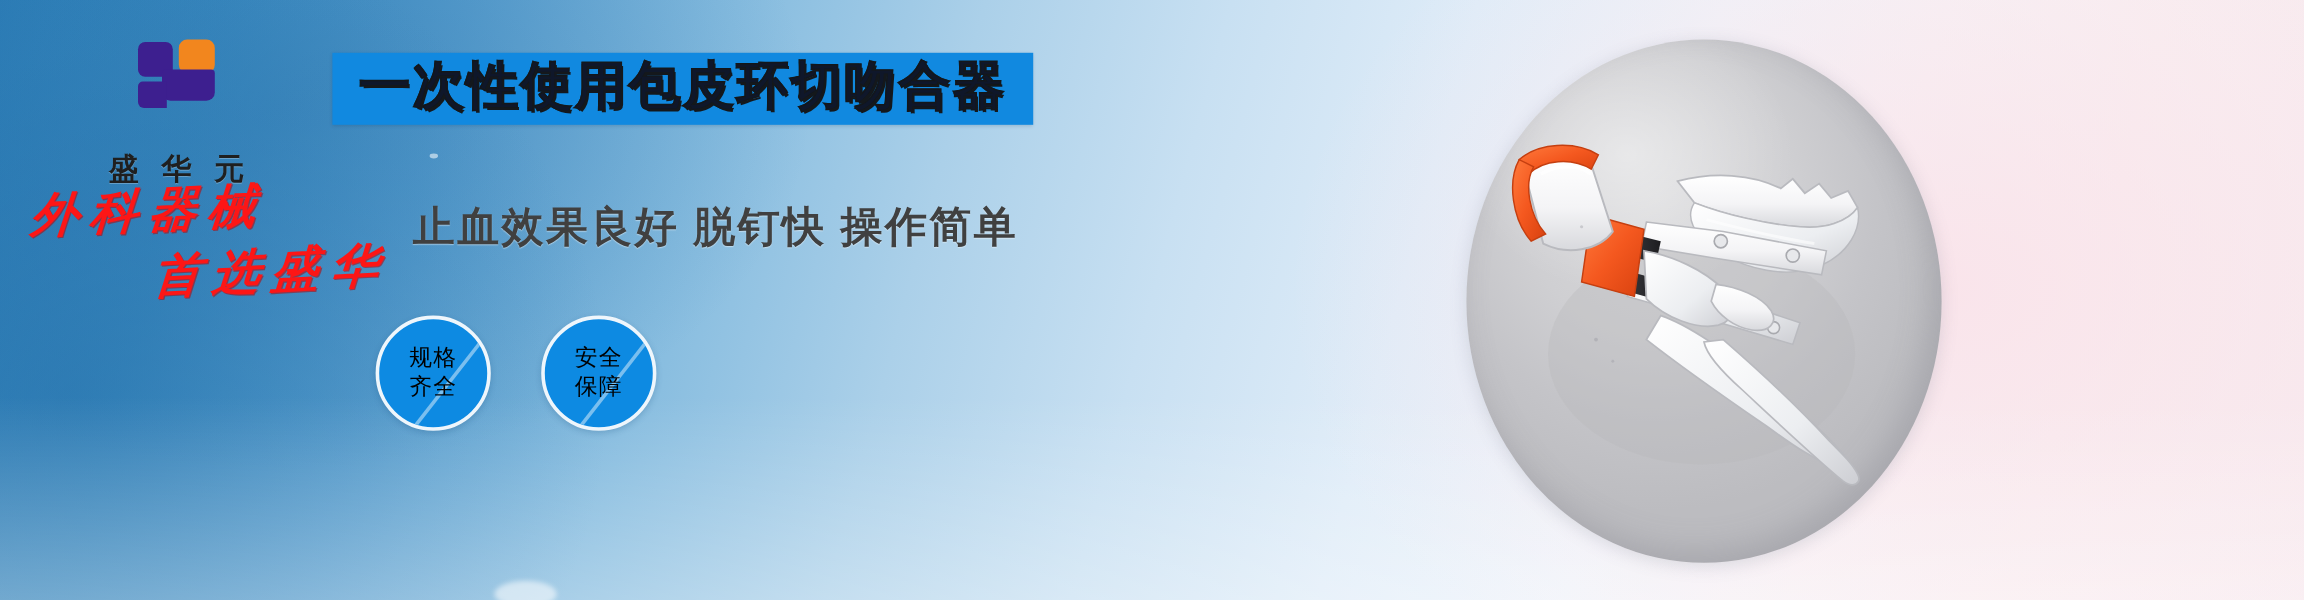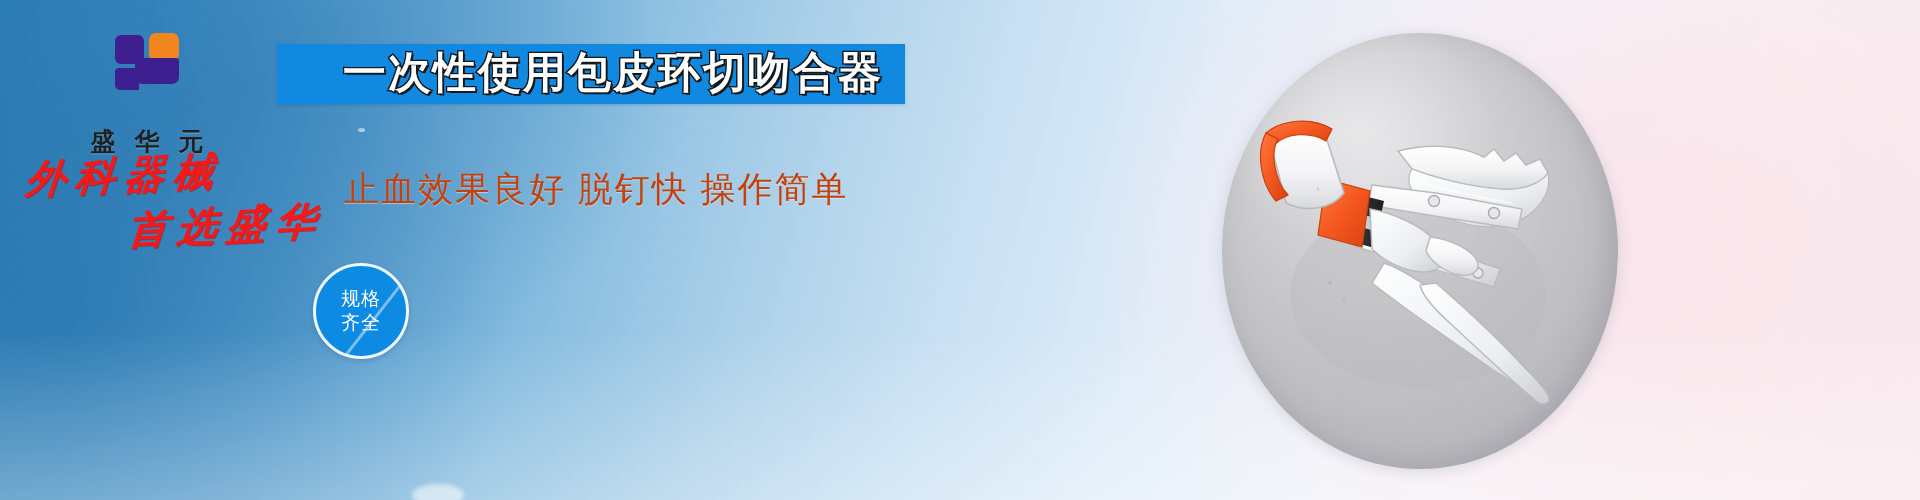--- a/index.html
+++ b/index.html
@@ -93,39 +93,38 @@
   }
 
   
   .title-bar {
     position:absolute; left:277px; top:44px;
     background:#1189e0;
     padding:6px 22px 8px 22px;
     box-shadow:0 1px 3px rgba(0,40,80,0.18);
   }
   .title-text {
-    font-size:43px; font-weight:700; line-height:1.06;
-    color:#ffffff;
+    font-size:43px; font-weight:400; line-height:1.06;
+    color:#0f172a;
     letter-spacing:2px;
     white-space:nowrap;
     -webkit-text-stroke:2.5px #14181c;
     paint-order:stroke fill;
     text-shadow:
       2px 2px 0 #14181c,
       -1px 1px 0 #14181c,
       1px -1px 0 #14181c,
       -1px -1px 0 #14181c;
-    margin-left: 44px;
   }
 
   
   .subtitle {
     position:absolute; left:344px; top:166px;
-    font-size:35px; font-weight:400;
-    color:#c2410c;
+    font-size:35px; font-weight:700;
+    color:#404040;
     letter-spacing:2px;
     white-space:nowrap;
     text-shadow:0 1px 1px rgba(255,255,255,0.45);
   }
 
   
   .badges {
     position:absolute; left:313px; top:263px;
     display:flex; gap:42px;
   }
@@ -145,21 +144,21 @@
     position:absolute;
     width:3px; height:120px;
     background:rgba(255,255,255,0.45);
     transform:rotate(38deg);
     left:62px; top:-14px;
   }
   .badge span {
     position:relative; z-index:2;
     display:block;
     font-size:19px; font-weight:400;
-    color:#ffffff; line-height:1.25;
+    color:#000000; line-height:1.25;
     letter-spacing:1px;
   }
 
   
   .product {
     position:absolute;
     left:1222px; top:33px;
     width:396px; height:436px;
   }
   .prod-disc {
@@ -219,20 +218,24 @@
   <div class="title-bar">
     <div class="title-text">一次性使用包皮环切吻合器</div>
   </div>
 
   <div class="subtitle">止血效果良好 脱钉快 操作简单</div>
 
   <div class="badges">
     <div class="badge">
       <span>规格</span>
       <span>齐全</span>
+    </div>
+    <div class="badge">
+      <span>安全</span>
+      <span>保障</span>
     </div>
   </div>
 
   <div class="product">
     <div class="prod-disc"></div>
     <svg class="prod-svg" viewBox="0 0 396 436">
       <defs>
         <linearGradient id="whiteBody" x1="0" y1="0" x2="0" y2="1">
           <stop offset="0%" stop-color="#ffffff"></stop>
           <stop offset="55%" stop-color="#f4f4f6"></stop>

